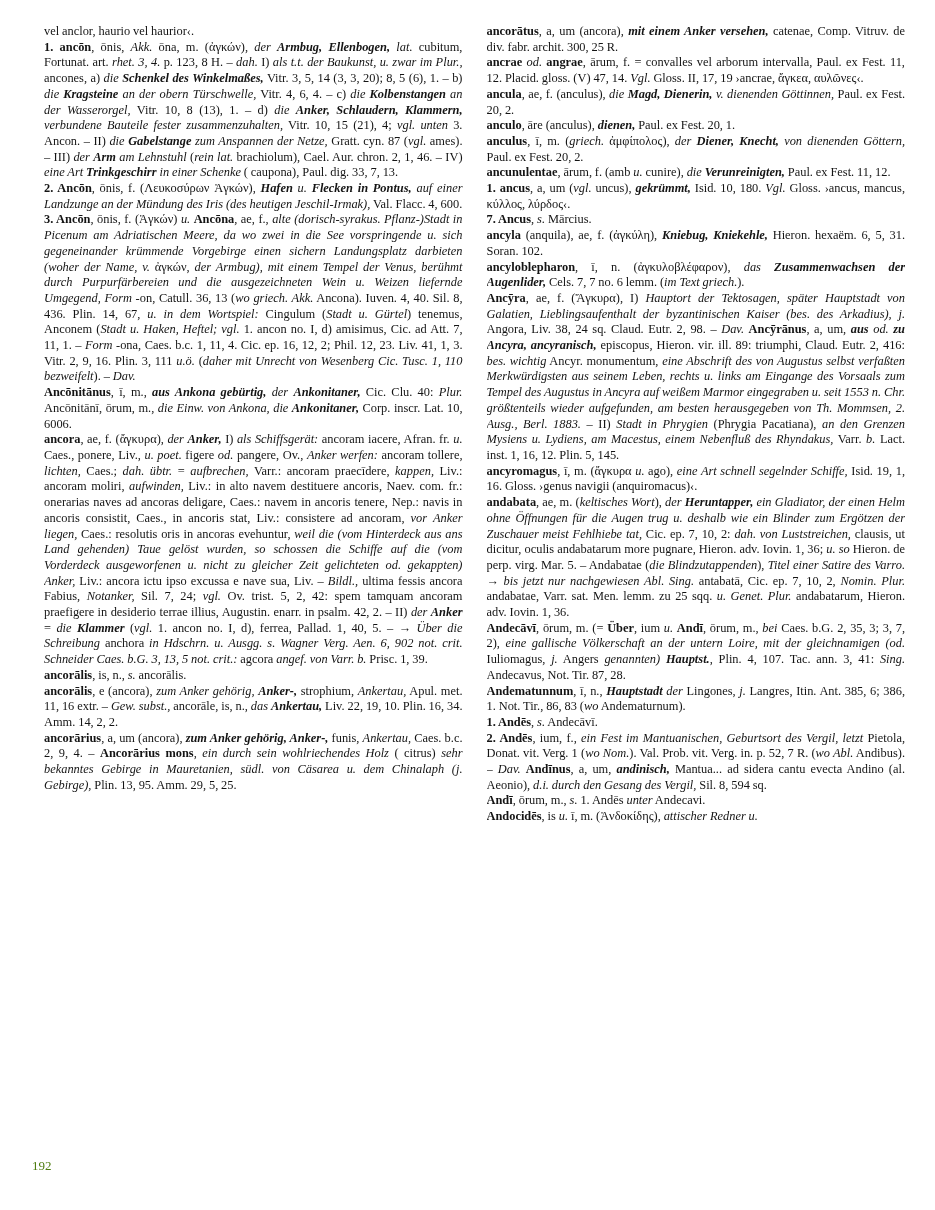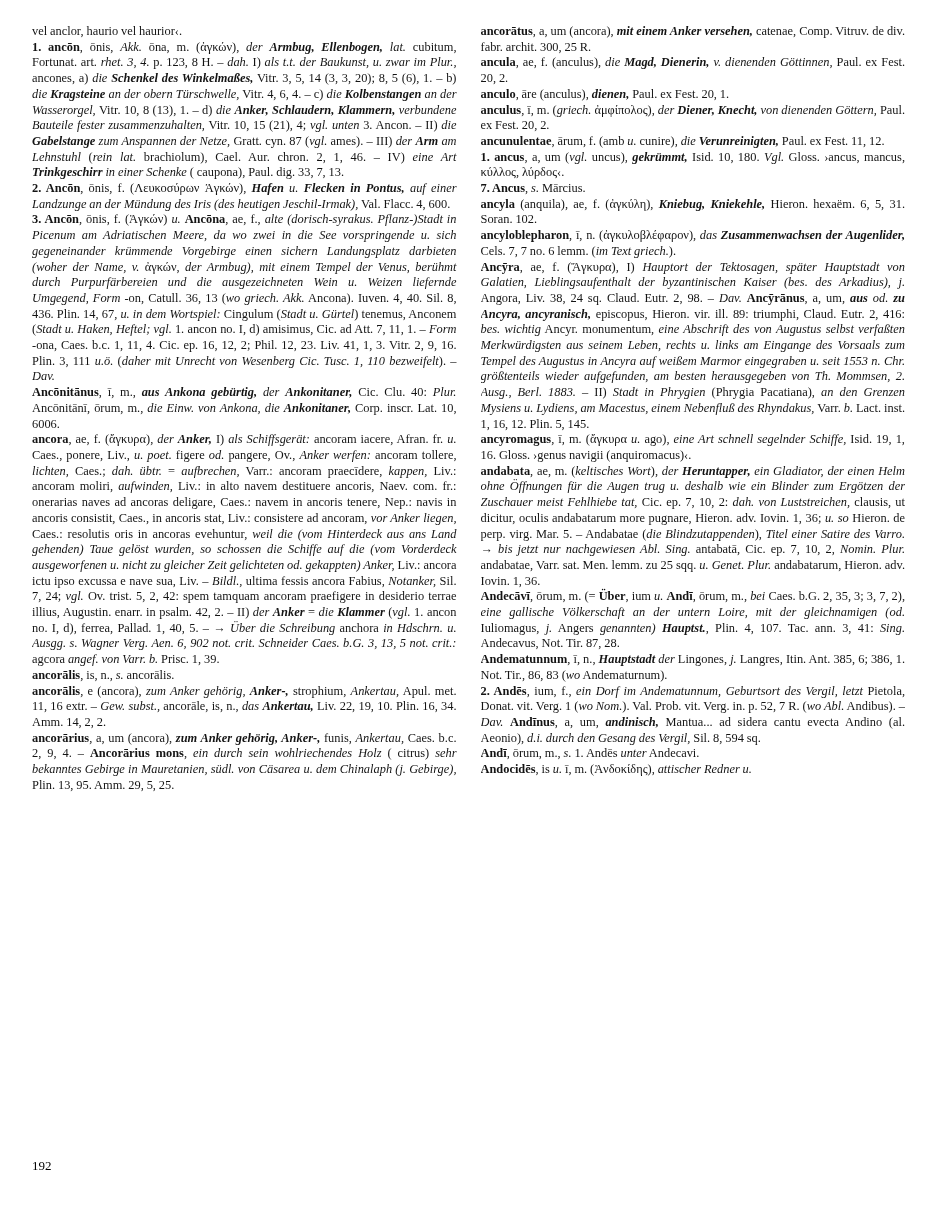--- a/index.html
+++ b/index.html
@@ -14,42 +14,42 @@
   }
   .page {
     width: 935px;
     height: 1210px;
     background: #ffffff;
     position: relative;
   }
   .columns {
     display: flex;
     column-gap: 24px;
-    padding: 24px 30px 0 32px;
+    padding: 24px 30px 0 44px;
     justify-content: space-between;
   }
   .col {
     flex: 1 1 0;
     max-height: 1152px;
     overflow: hidden;
   }
   p.entry {
     font-size: 12.4px;
     line-height: 15.7px;
     text-align: justify;
     word-spacing: -0.2px;
   }
   p.entry b { font-weight: bold; }
   p.entry i { font-style: italic; }
   .page-number {
     position: absolute;
     left: 32px;
     top: 1158px;
     font-size: 13px;
-    color: #000000;
+    color: #4d7c0f;
   }
 </style>
 </head>
 <body>
 
 <div class="page">
   <div class="columns">
 
     <div class="col">
       <p class="entry">vel anclor, haurio vel haurior‹.</p>
@@ -58,34 +58,36 @@
       <p class="entry"><b>3. Ancōn</b>, ōnis, f. (Ἀγκών) <i>u.</i> <b>Ancōna</b>, ae, f., <i>alte (dorisch-syrakus. Pflanz-)Stadt in Picenum am Adriatischen Meere, da wo zwei in die See vorspringende u. sich gegeneinander krümmende Vorgebirge einen sichern Landungsplatz darbieten (woher der Name, v.</i> ἀγκών, <i>der Armbug), mit einem Tempel der Venus, berühmt durch Purpurfärbereien und die ausgezeichneten Wein u. Weizen liefernde Umgegend, Form</i> -on, Catull. 36, 13 (<i>wo griech. Akk.</i> Ancona). Iuven. 4, 40. Sil. 8, 436. Plin. 14, 67, <i>u. in dem Wortspiel:</i> Cingulum (<i>Stadt u. Gürtel</i>) tenemus, Anconem (<i>Stadt u. Haken, Heftel; vgl.</i> 1. ancon no. I, d) amisimus, Cic. ad Att. 7, 11, 1. – <i>Form</i> -ona, Caes. b.c. 1, 11, 4. Cic. ep. 16, 12, 2; Phil. 12, 23. Liv. 41, 1, 3. Vitr. 2, 9, 16. Plin. 3, 111 <i>u.ö.</i> (<i>daher mit Unrecht von Wesenberg Cic. Tusc. 1, 110 bezweifelt</i>). – <i>Dav.</i></p>
       <p class="entry"><b>Ancōnitānus</b>, ī, m., <b><i>aus Ankona gebürtig,</i></b> <i>der</i> <b><i>Ankonitaner,</i></b> Cic. Clu. 40: <i>Plur.</i> Ancōnitānī, ōrum, m., <i>die Einw. von Ankona, die</i> <b><i>Ankonitaner,</i></b> Corp. inscr. Lat. 10, 6006.</p>
       <p class="entry"><b>ancora</b>, ae, f. (ἄγκυρα), <i>der</i> <b><i>Anker,</i></b> I) <i>als Schiffsgerät:</i> ancoram iacere, Afran. fr. <i>u.</i> Caes., ponere, Liv., <i>u. poet.</i> figere <i>od.</i> pangere, Ov., <i>Anker werfen:</i> ancoram tollere, <i>lichten,</i> Caes.; <i>dah. übtr.</i> = <i>aufbrechen,</i> Varr.: ancoram praecīdere, <i>kappen,</i> Liv.: ancoram moliri, <i>aufwinden,</i> Liv.: in alto navem destituere ancoris, Naev. com. fr.: onerarias naves ad ancoras deligare, Caes.: navem in ancoris tenere, Nep.: navis in ancoris consistit, Caes., in ancoris stat, Liv.: consistere ad ancoram, <i>vor Anker liegen,</i> Caes.: resolutis oris in ancoras evehuntur, <i>weil die (vom Hinterdeck aus ans Land gehenden) Taue gelöst wurden, so schossen die Schiffe auf die (vom Vorderdeck ausgeworfenen u. nicht zu gleicher Zeit gelichteten od. gekappten) Anker,</i> Liv.: ancora ictu ipso excussa e nave sua, Liv. – <i>Bildl.,</i> ultima fessis ancora Fabius, <i>Notanker,</i> Sil. 7, 24; <i>vgl.</i> Ov. trist. 5, 2, 42: spem tamquam ancoram praefigere in desiderio terrae illius, Augustin. enarr. in psalm. 42, 2. – II) <i>der</i> <b><i>Anker</i></b> = <i>die</i> <b><i>Klammer</i></b> (<i>vgl.</i> 1. ancon no. I, d), ferrea, Pallad. 1, 40, 5. – → <i>Über die Schreibung</i> anchora <i>in Hdschrn. u. Ausgg. s. Wagner Verg. Aen. 6, 902 not. crit. Schneider Caes. b.G. 3, 13, 5 not. crit.:</i> agcora <i>angef. von Varr. b.</i> Prisc. 1, 39.</p>
       <p class="entry"><b>ancorālis</b>, is, n., <i>s.</i> ancorālis.</p>
       <p class="entry"><b>ancorālis</b>, e (ancora), <i>zum Anker gehörig,</i> <b><i>Anker-,</i></b> strophium, <i>Ankertau,</i> Apul. met. 11, 16 extr. – <i>Gew. subst.,</i> ancorāle, is, n., <i>das</i> <b><i>Ankertau,</i></b> Liv. 22, 19, 10. Plin. 16, 34. Amm. 14, 2, 2.</p>
       <p class="entry"><b>ancorārius</b>, a, um (ancora), <b><i>zum Anker gehörig, Anker-,</i></b> funis, <i>Ankertau,</i> Caes. b.c. 2, 9, 4. – <b>Ancorārius mons</b>, <i>ein durch sein wohlriechendes Holz</i> ( citrus) <i>sehr bekanntes Gebirge in Mauretanien, südl. von Cäsarea u. dem Chinalaph (j. Gebirge),</i> Plin. 13, 95. Amm. 29, 5, 25.</p>
     </div>
 
     <div class="col">
       <p class="entry"><b>ancorātus</b>, a, um (ancora), <b><i>mit einem Anker versehen,</i></b> catenae, Comp. Vitruv. de div. fabr. archit. 300, 25 R.</p>
+      <p class="entry"><b>ancrae</b> <i>od.</i> <b>angrae</b>, ārum, f. = convalles vel arborum intervalla, Paul. ex Fest. 11, 12. Placid. gloss. (V) 47, 14. <i>Vgl.</i> Gloss. II, 17, 19 ›ancrae, ἄγκεα, αυλῶνες‹.</p>
       <p class="entry"><b>ancula</b>, ae, f. (anculus), <i>die</i> <b><i>Magd, Dienerin,</i></b> <i>v. dienenden Göttinnen,</i> Paul. ex Fest. 20, 2.</p>
       <p class="entry"><b>anculo</b>, āre (anculus), <b><i>dienen,</i></b> Paul. ex Fest. 20, 1.</p>
       <p class="entry"><b>anculus</b>, ī, m. (<i>griech.</i> ἀμφίπολος), <i>der</i> <b><i>Diener, Knecht,</i></b> <i>von dienenden Göttern,</i> Paul. ex Fest. 20, 2.</p>
       <p class="entry"><b>ancunulentae</b>, ārum, f. (amb <i>u.</i> cunire), <i>die</i> <b><i>Verunreinigten,</i></b> Paul. ex Fest. 11, 12.</p>
       <p class="entry"><b>1. ancus</b>, a, um (<i>vgl.</i> uncus), <b><i>gekrümmt,</i></b> Isid. 10, 180. <i>Vgl.</i> Gloss. ›ancus, mancus, κύλλος, λύρδος‹.</p>
       <p class="entry"><b>7. Ancus</b>, <i>s.</i> Mārcius.</p>
       <p class="entry"><b>ancyla</b> (anquila), ae, f. (ἀγκύλη), <b><i>Kniebug, Kniekehle,</i></b> Hieron. hexaëm. 6, 5, 31. Soran. 102.</p>
       <p class="entry"><b>ancyloblepharon</b>, ī, n. (ἀγκυλοβλέφαρον), <i>das</i> <b><i>Zusammenwachsen der Augenlider,</i></b> Cels. 7, 7 no. 6 lemm. (<i>im Text griech.</i>).</p>
       <p class="entry"><b>Ancȳra</b>, ae, f. (Ἄγκυρα), I) <i>Hauptort der Tektosagen, später Hauptstadt von Galatien, Lieblingsaufenthalt der byzantinischen Kaiser (bes. des Arkadius), j.</i> Angora, Liv. 38, 24 sq. Claud. Eutr. 2, 98. – <i>Dav.</i> <b>Ancȳrānus</b>, a, um, <b><i>aus</i></b> <i>od.</i> <b><i>zu Ancyra, ancyranisch,</i></b> episcopus, Hieron. vir. ill. 89: triumphi, Claud. Eutr. 2, 416: <i>bes. wichtig</i> Ancyr. monumentum, <i>eine Abschrift des von Augustus selbst verfaßten Merkwürdigsten aus seinem Leben, rechts u. links am Eingange des Vorsaals zum Tempel des Augustus in Ancyra auf weißem Marmor eingegraben u. seit 1553 n. Chr. größtenteils wieder aufgefunden, am besten herausgegeben von Th. Mommsen, 2. Ausg., Berl. 1883.</i> – II) <i>Stadt in Phrygien</i> (Phrygia Pacatiana), <i>an den Grenzen Mysiens u. Lydiens, am Macestus, einem Nebenfluß des Rhyndakus,</i> Varr. <i>b.</i> Lact. inst. 1, 16, 12. Plin. 5, 145.</p>
       <p class="entry"><b>ancyromagus</b>, ī, m. (ἄγκυρα <i>u.</i> ago), <i>eine Art schnell segelnder Schiffe,</i> Isid. 19, 1, 16. Gloss. ›genus navigii (anquiromacus)‹.</p>
       <p class="entry"><b>andabata</b>, ae, m. (<i>keltisches Wort</i>), <i>der</i> <b><i>Heruntapper,</i></b> <i>ein Gladiator, der einen Helm ohne Öffnungen für die Augen trug u. deshalb wie ein Blinder zum Ergötzen der Zuschauer meist Fehlhiebe tat,</i> Cic. ep. 7, 10, 2: <i>dah. von Luststreichen,</i> clausis, ut dicitur, oculis andabatarum more pugnare, Hieron. adv. Iovin. 1, 36; <i>u. so</i> Hieron. de perp. virg. Mar. 5. – Andabatae (<i>die Blindzutappenden</i>), <i>Titel einer Satire des Varro.</i> → <i>bis jetzt nur nachgewiesen Abl. Sing.</i> antabatā, Cic. ep. 7, 10, 2, <i>Nomin. Plur.</i> andabatae, Varr. sat. Men. lemm. zu 25 sqq. <i>u. Genet. Plur.</i> andabatarum, Hieron. adv. Iovin. 1, 36.</p>
       <p class="entry"><b>Andecāvī</b>, ōrum, m. (= <b>Über</b>, ium <i>u.</i> <b>Andī</b>, ōrum, m., <i>bei</i> Caes. b.G. 2, 35, 3; 3, 7, 2), <i>eine gallische Völkerschaft an der untern Loire, mit der gleichnamigen (od.</i> Iuliomagus, <i>j.</i> Angers <i>genannten)</i> <b><i>Hauptst.</i></b>, Plin. 4, 107. Tac. ann. 3, 41: <i>Sing.</i> Andecavus, Not. Tir. 87, 28.</p>
       <p class="entry"><b>Andematunnum</b>, ī, n., <b><i>Hauptstadt</i></b> <i>der</i> Lingones, <i>j.</i> Langres, Itin. Ant. 385, 6; 386, 1. Not. Tir., 86, 83 (<i>wo</i> Andematurnum).</p>
-      <p class="entry"><b>2. Andēs</b>, ium, f., <i>ein Dorf im Andematunnum, Geburtsort des Vergil, letzt</i> Pietola, Donat. vit. Verg. 1 (<i>wo Nom.</i>). Val. Prob. vit. Verg. in. p. 52, 7 R. (<i>wo Abl.</i> Andibus). – <i>Dav.</i> <b>Andīnus</b>, a, um, <b><i>andinisch,</i></b> Mantua... ad sidera cantu evecta Andino (al. Aeonio), <i>d.i. durch den Gesang des Vergil,</i> Sil. 8, 594 sq.</p>
+      <p class="entry"><b>1. Andēs</b>, <i>s.</i> Andecāvī.</p>
+      <p class="entry"><b>2. Andēs</b>, ium, f., <i>ein Fest im Mantuanischen, Geburtsort des Vergil, letzt</i> Pietola, Donat. vit. Verg. 1 (<i>wo Nom.</i>). Val. Prob. vit. Verg. in. p. 52, 7 R. (<i>wo Abl.</i> Andibus). – <i>Dav.</i> <b>Andīnus</b>, a, um, <b><i>andinisch,</i></b> Mantua... ad sidera cantu evecta Andino (al. Aeonio), <i>d.i. durch den Gesang des Vergil,</i> Sil. 8, 594 sq.</p>
       <p class="entry"><b>Andī</b>, ōrum, m., <i>s.</i> 1. Andēs <i>unter</i> Andecavi.</p>
       <p class="entry"><b>Andocidēs</b>, is <i>u.</i> ī, m. (Ἀνδοκίδης), <i>attischer Redner u.</i></p>
     </div>
 
   </div>
 
   <div class="page-number">192</div>
 </div>
 
 </body></html>

